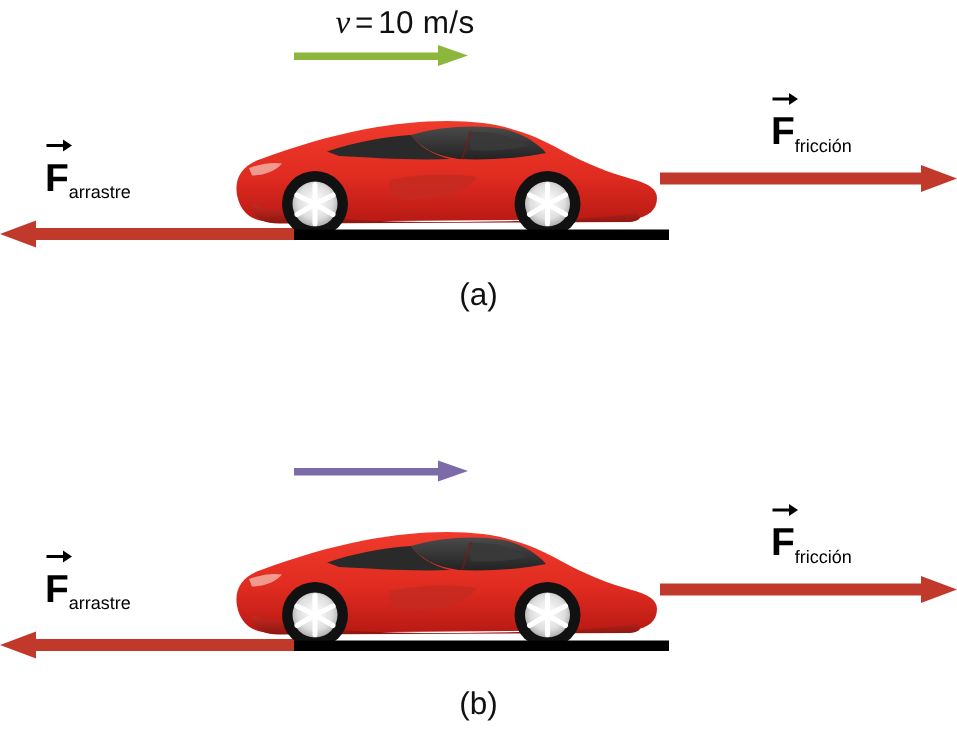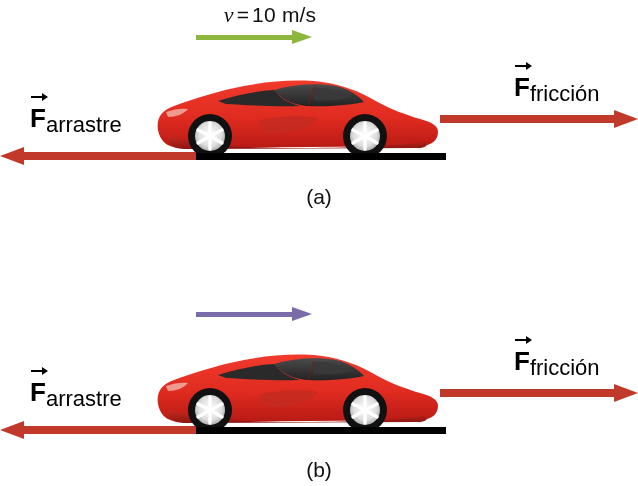--- a/index.html
+++ b/index.html
@@ -110,21 +110,21 @@
     position: absolute;
     left: 11px;
     top: 1px;
     width: 0;
     height: 0;
     border-top: 4px solid transparent;
     border-bottom: 4px solid transparent;
     border-left: 6px solid #000;
   }
   .force-label .sub {
-    font-size: 22px;
+    font-size: 12px;
     vertical-align: baseline;
     position: relative;
     top: 5px;
     left: 0px;
   }
 
   #label-friction-a { left: 514px; top: 74px; }
   #label-friction-b { left: 514px; top: 348px; }
   #label-drag-a     { left: 30px;  top: 105px; }
   #label-drag-b     { left: 30px;  top: 379px; }

